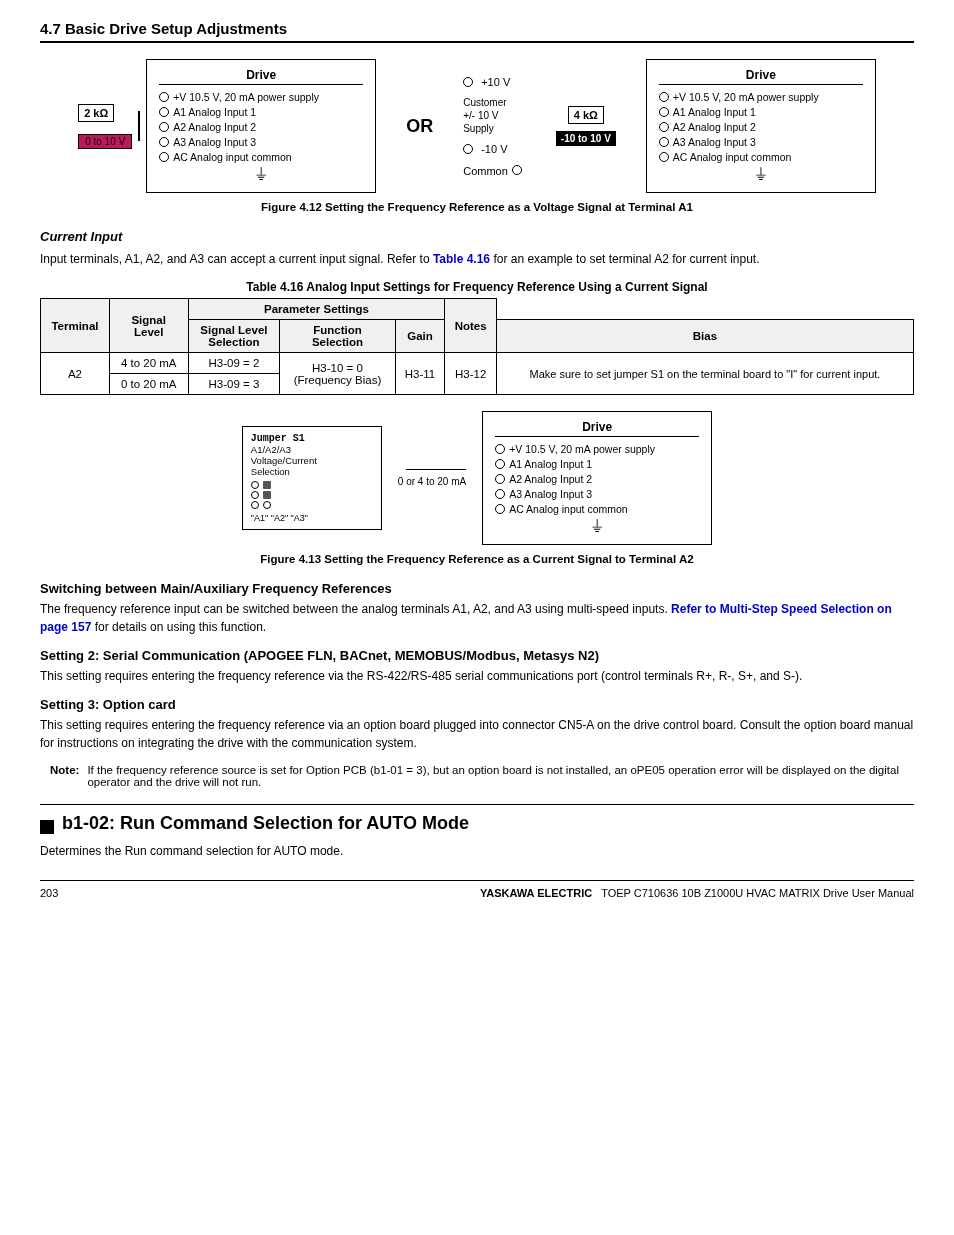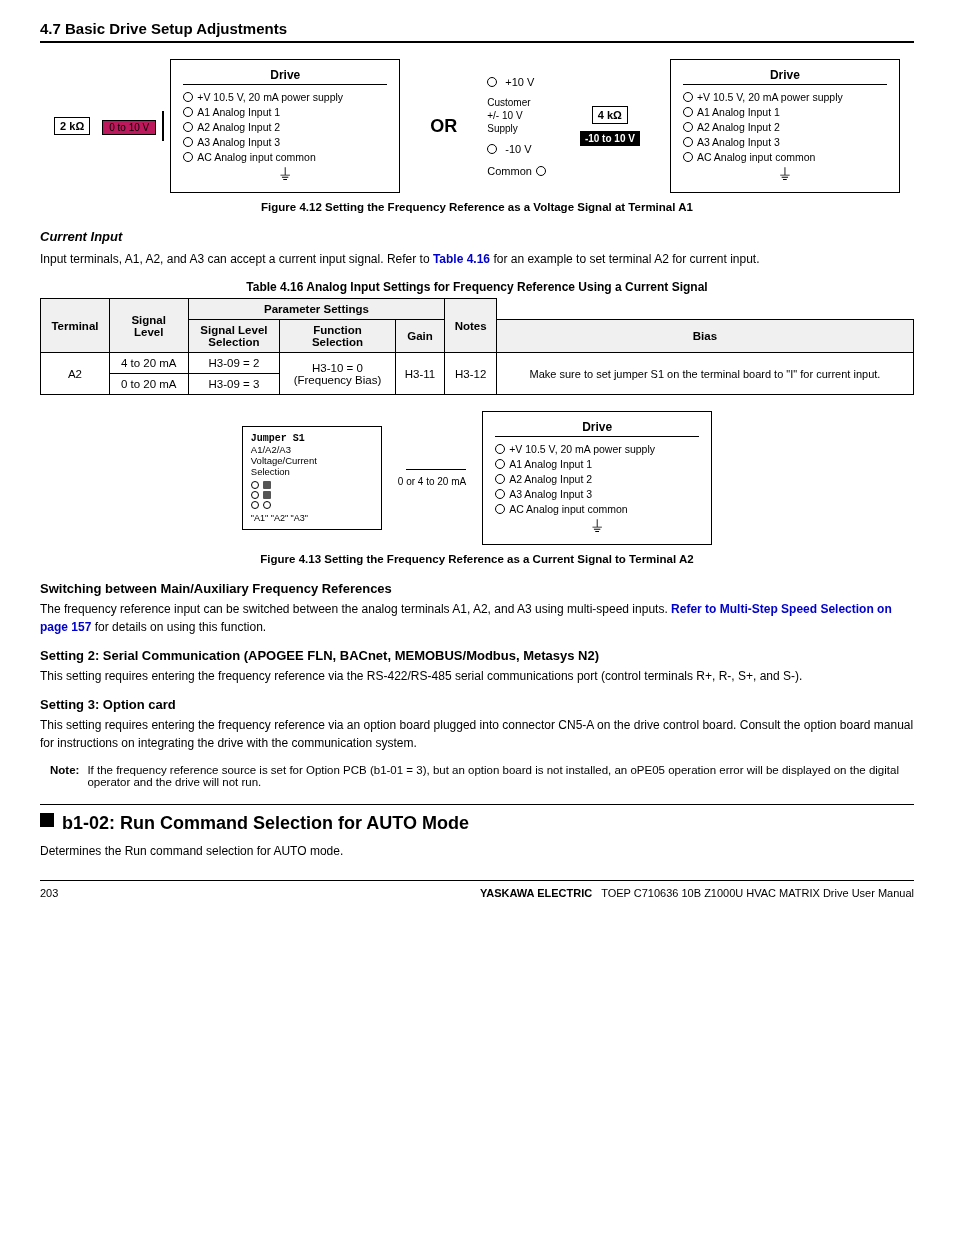--- a/index.html
+++ b/index.html
@@ -120,21 +120,21 @@
       display: flex;
       gap: 8px;
       font-size: 11.5px;
       margin-top: 6px;
       margin-bottom: 8px;
       padding-left: 10px;
     }
     .note-label { font-weight: bold; flex-shrink: 0; }
     .b102-heading {
       display: flex;
-      align-items: flex-start;
+      align-items: flex-end;
       font-size: 18px;
       font-weight: bold;
       margin-top: 16px;
       margin-bottom: 8px;
       border-top: 1px solid #000;
       padding-top: 8px;
     }
     .b102-heading .square-bullet {
       width: 14px;
       height: 14px;
@@ -162,21 +162,21 @@
     }
   </style>
 </head>
 <body>
 
 <h2 class="section-title">4.7 Basic Drive Setup Adjustments</h2>
 
 <div class="diagram-wrapper">
 
   <div style="display:flex;align-items:center;gap:6px;">
-    <div style="display:flex;flex-direction:row;align-items:flex-end;gap:12px;">
+    <div style="display:flex;flex-direction:column;align-items:flex-start;gap:12px;">
       <span style="font-size:11px;font-weight:bold;border:1px solid #000;padding:2px 5px;">2 kΩ</span>
       <div style="border:1px solid #000;padding:1px 6px;font-size:10px;background:#be185d;">0 to 10 V</div>
     </div>
     <div style="width:2px;height:30px;background:#000;"></div>
     <div class="figure-box" style="min-width:230px;">
       <div class="drive-title">Drive</div>
       <div class="terminal-row">
         <span class="circle"></span>
           <span style="font-size:10.5px;">+V  10.5 V, 20 mA power supply</span>
       </div>
@@ -205,21 +205,21 @@
   <div style="display:flex;flex-direction:column;align-items:flex-start;gap:4px;font-size:11px;">
     <div style="display:flex;align-items:center;gap:4px;">
       <span class="circle"></span>
         <span>+10 V</span>
     </div>
     <div style="font-size:10px;line-height:1.3;margin:4px 0;">Customer<br>+/- 10 V<br>Supply</div>
     <div style="display:flex;align-items:center;gap:4px;">
       <span class="circle"></span>
         <span>-10 V</span>
     </div>
-    <div style="display:flex;align-items:center;gap:4px;margin-top:6px;">
+    <div style="display:flex;align-items:flex-start;gap:4px;margin-top:6px;">
       <span>Common</span>
         <span class="circle"></span>
     </div>
   </div>
 
   <div style="display:flex;flex-direction:column;align-items:center;gap:7px;">
     <span style="font-size:11px;font-weight:bold;border:1px solid #000;padding:2px 5px;">4 kΩ</span>
     <div style="background:#000;color:#fff;padding:2px 5px;font-size:10px;font-weight:bold;">-10 to 10 V</div>
   </div>
 

